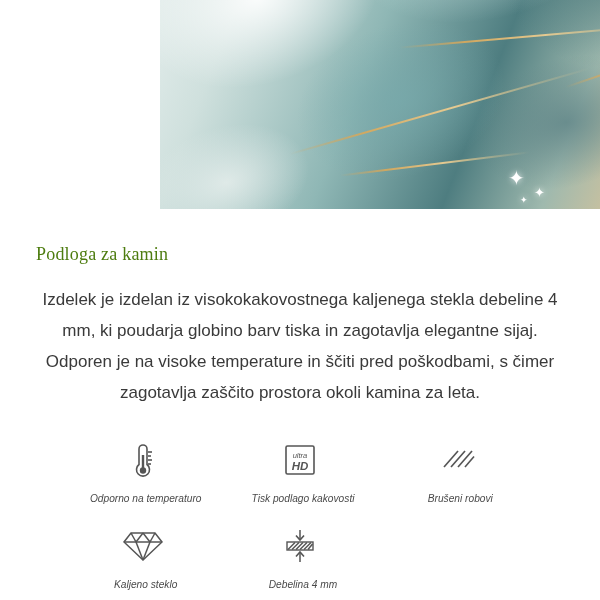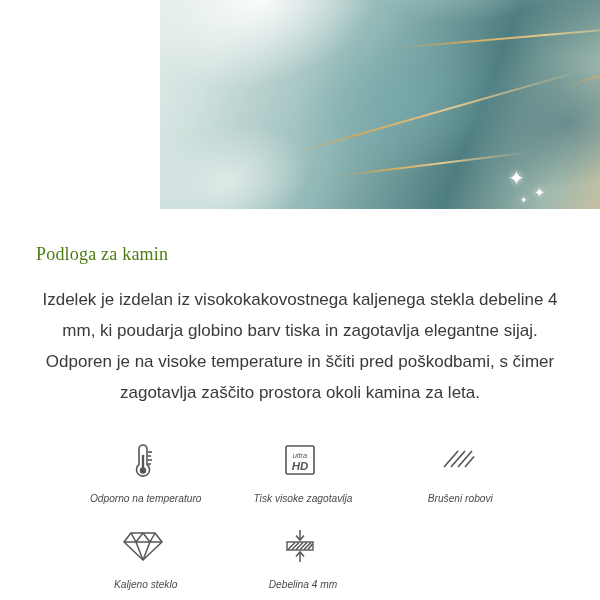--- a/index.html
+++ b/index.html
@@ -209,21 +209,21 @@
       </div>
 
       <div class="feature">
         <div class="feature-icon">
           <svg width="40" height="40" viewBox="0 0 40 40">
             <rect x="6" y="6" width="28" height="28" rx="1.5" fill="none" stroke="#555555" stroke-width="1.6"></rect>
             <text x="20" y="18" font-family="Liberation Sans, sans-serif" font-size="7.5" fill="#555555" text-anchor="middle">ultra</text>
             <text x="20" y="29.5" font-family="Liberation Sans, sans-serif" font-size="11.5" font-weight="bold" fill="#555555" text-anchor="middle">HD</text>
           </svg>
         </div>
-        <div class="feature-label">Tisk visoke zagotavlja</div>
+        <div class="feature-label">Tisk podlago kakovosti</div>
       </div>
 
 
       <div class="feature">
         <div class="feature-icon">
           <svg width="42" height="34" viewBox="0 0 42 34" fill="none" stroke="#555555" stroke-width="1.6">
             <line x1="8" y1="24" x2="22" y2="8"></line>
             <line x1="15" y1="24" x2="29" y2="8"></line>
             <line x1="22" y1="24" x2="36" y2="8"></line>
             <line x1="29" y1="24" x2="38" y2="13.5"></line>

